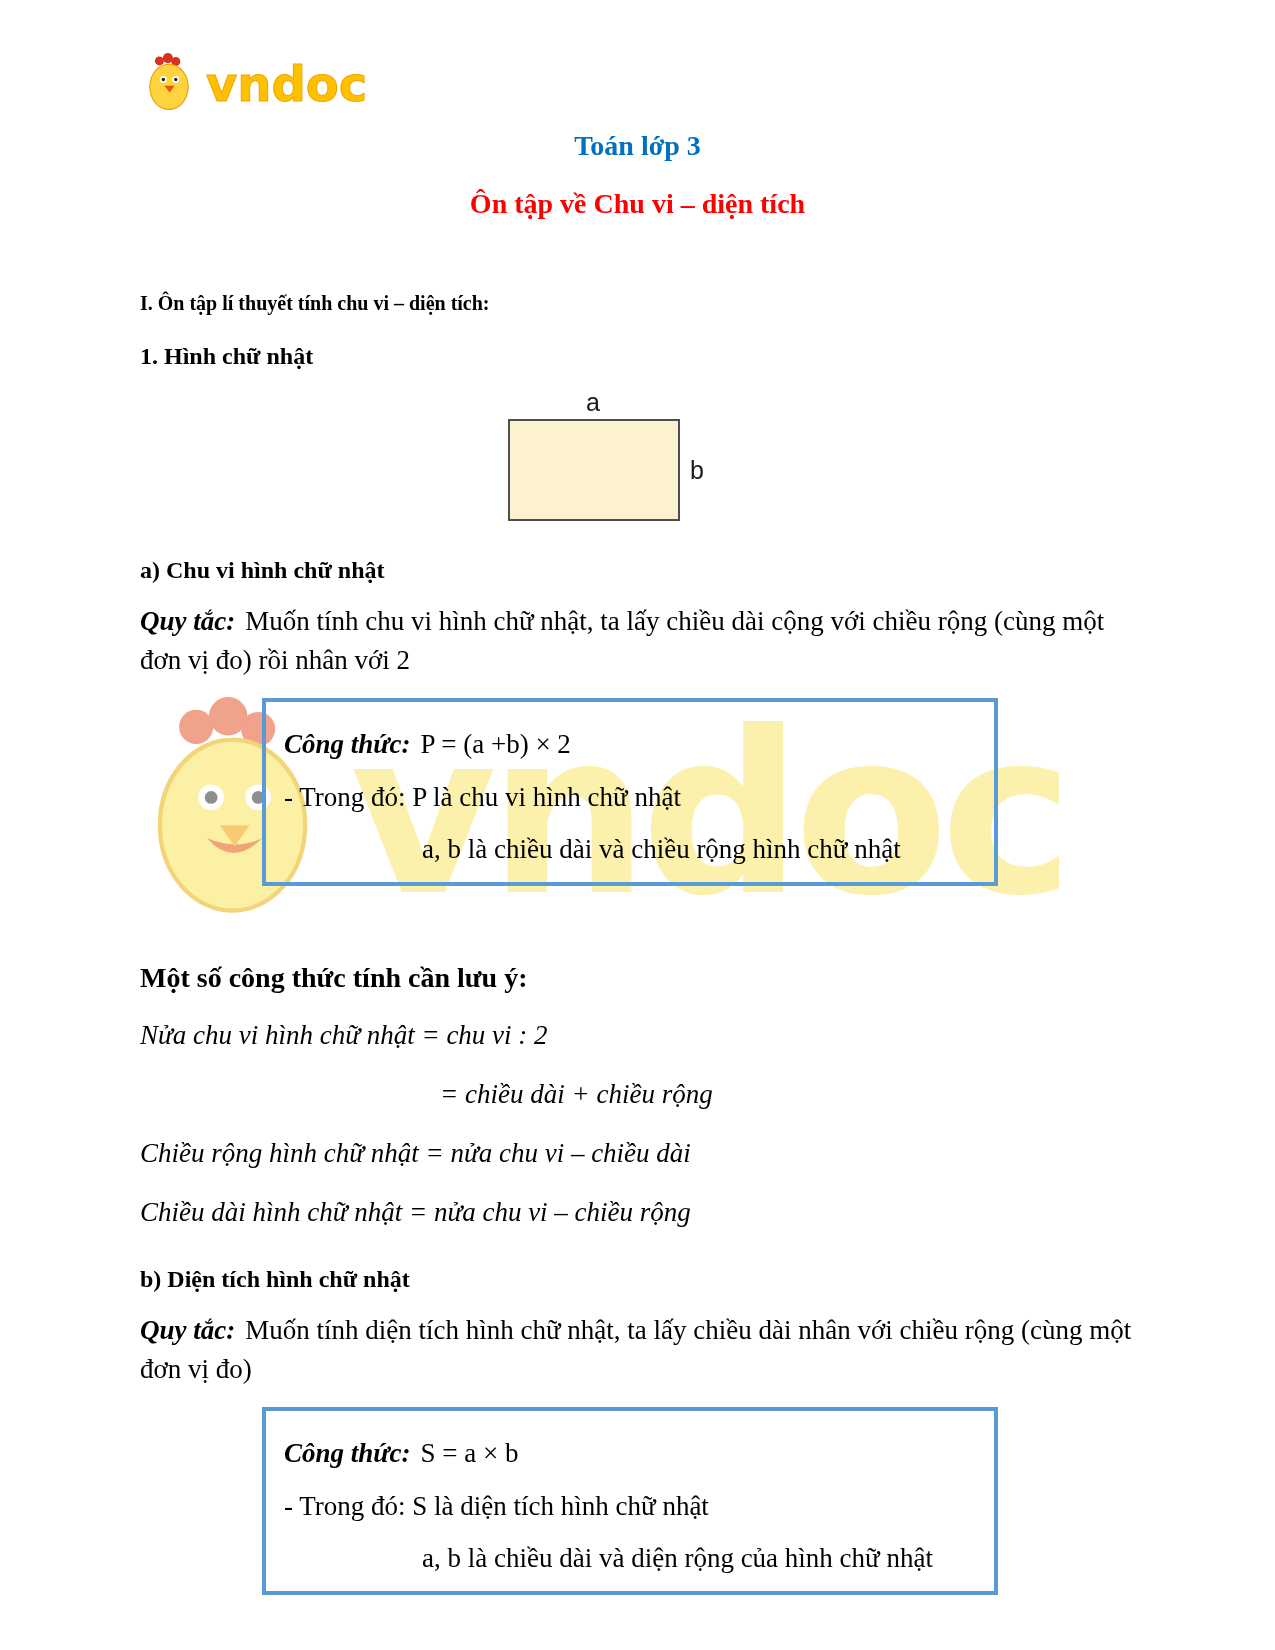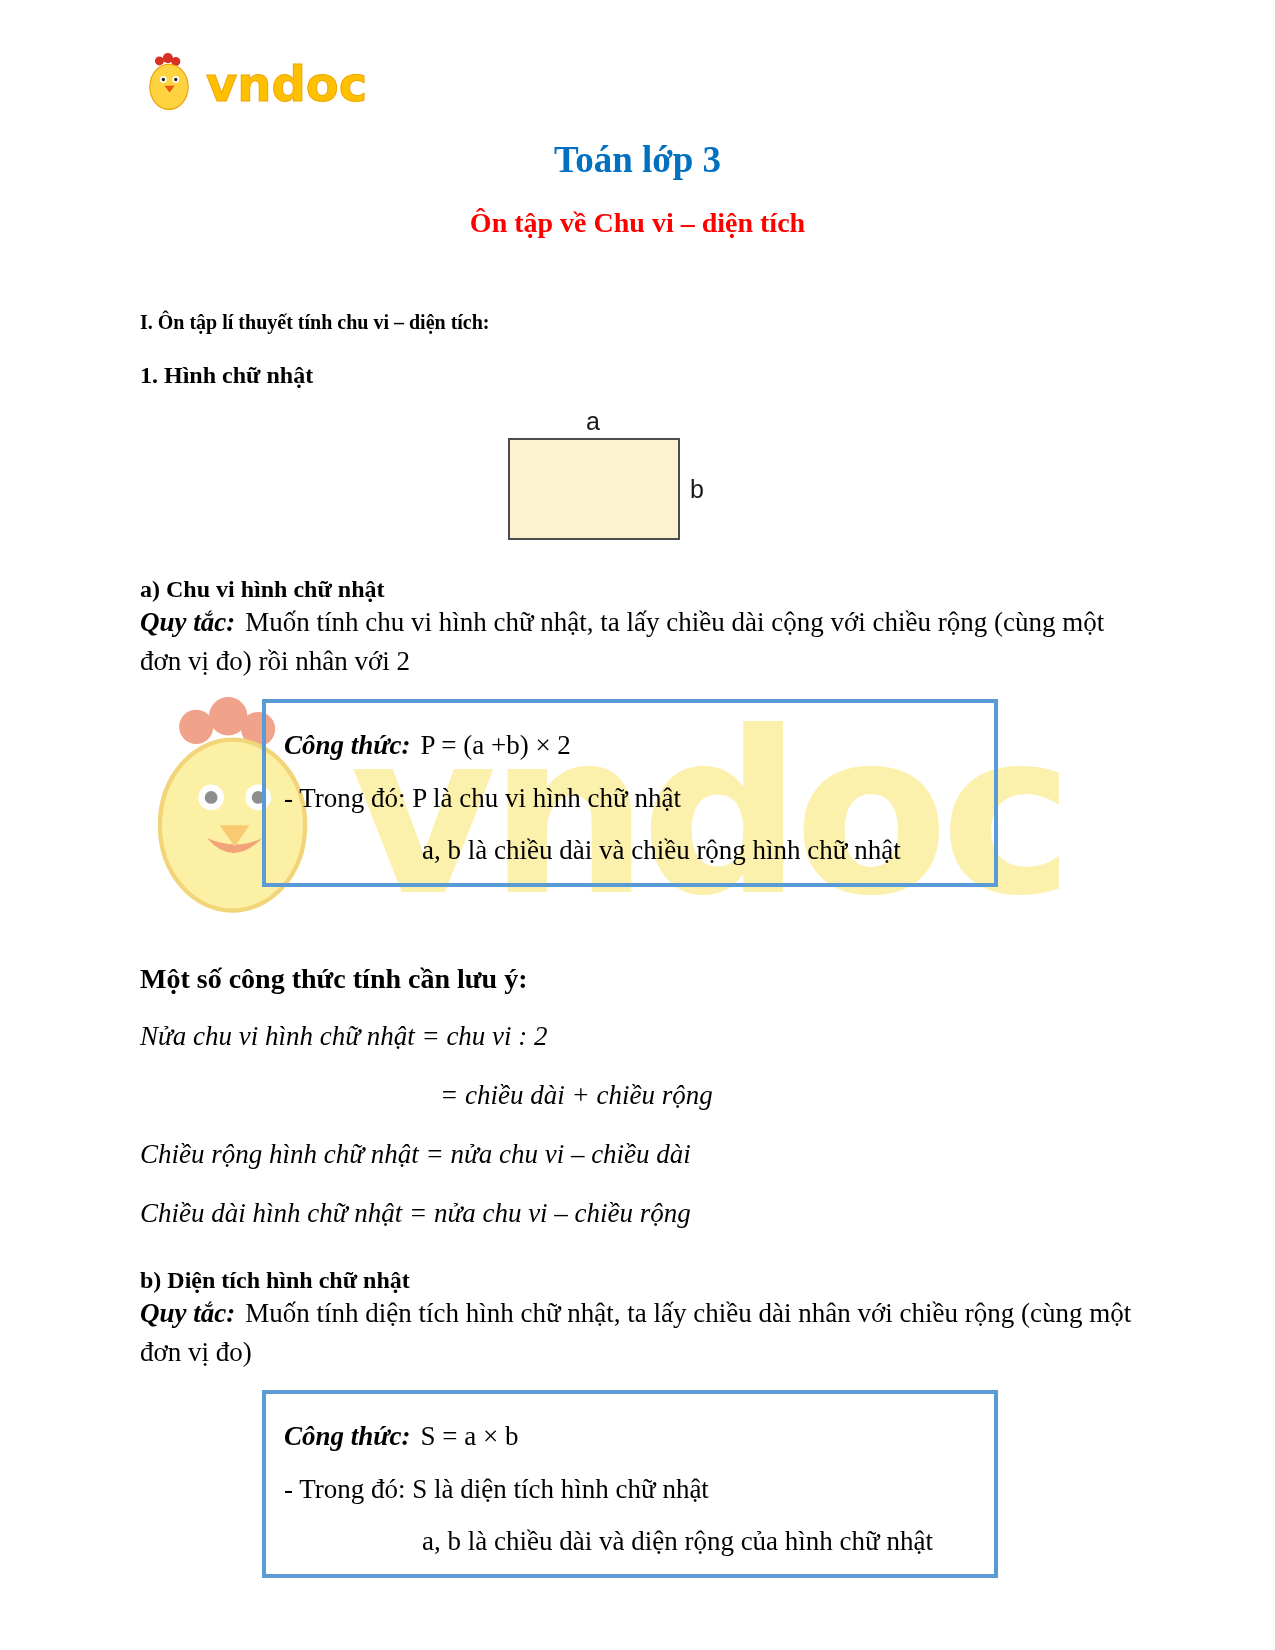--- a/index.html
+++ b/index.html
@@ -28,21 +28,21 @@
   .logo-row{display:flex;align-items:center;gap:8px;margin-top:52px;height:64px;}
   .logo-chicken{width:58px;height:62px;}
   .brand-text{
     font-family:"DejaVu Sans", sans-serif;font-weight:800;
     font-size:48px;color:#FFC000;letter-spacing:0px;line-height:1;
     -webkit-text-stroke:1px #F0A500;
   }
 
   .doc-title{
     text-align:center;font-weight:bold;color:#0070C0;
-    font-size:37px;margin-top:22px;
+    font-size:28px;margin-top:14px;
   }
   .doc-subtitle{
     text-align:center;font-weight:bold;color:#FF0000;
     font-size:28px;margin-top:26px;
   }
 
   .section-heading{font-weight:bold;font-size:20px;margin-top:72px;}
   .subsection-heading{font-weight:bold;font-size:24px;margin-top:28px;}
 
   
@@ -55,21 +55,21 @@
   .rect-shape{
     width:168px;height:98px;background:#FDF2CF;border:2px solid #4d4d4d;
   }
   .rect-label-b{
     margin-left:10px;
     font-family:"Liberation Sans", sans-serif;font-size:25px;color:#1a1a1a;
   }
 
   .part-heading{font-weight:bold;font-size:24px;margin-top:36px;}
 
-  .rule-para{line-height:1.45;}
+  .rule-para{margin-top:18px;line-height:1.45;}
   .rule-label{font-weight:bold;font-style:italic;margin-right:10px;}
 
   .formula-box{
     width:690px;margin-top:18px;margin-left:122px;
     border:4px solid #5B9BD5;padding:8px 20px 14px 18px;
     background:transparent;
   }
   .formula-line{margin-top:16px;line-height:1.35;}
   .formula-label{font-weight:bold;font-style:italic;margin-right:10px;}
   .formula-indent{padding-left:138px;}

